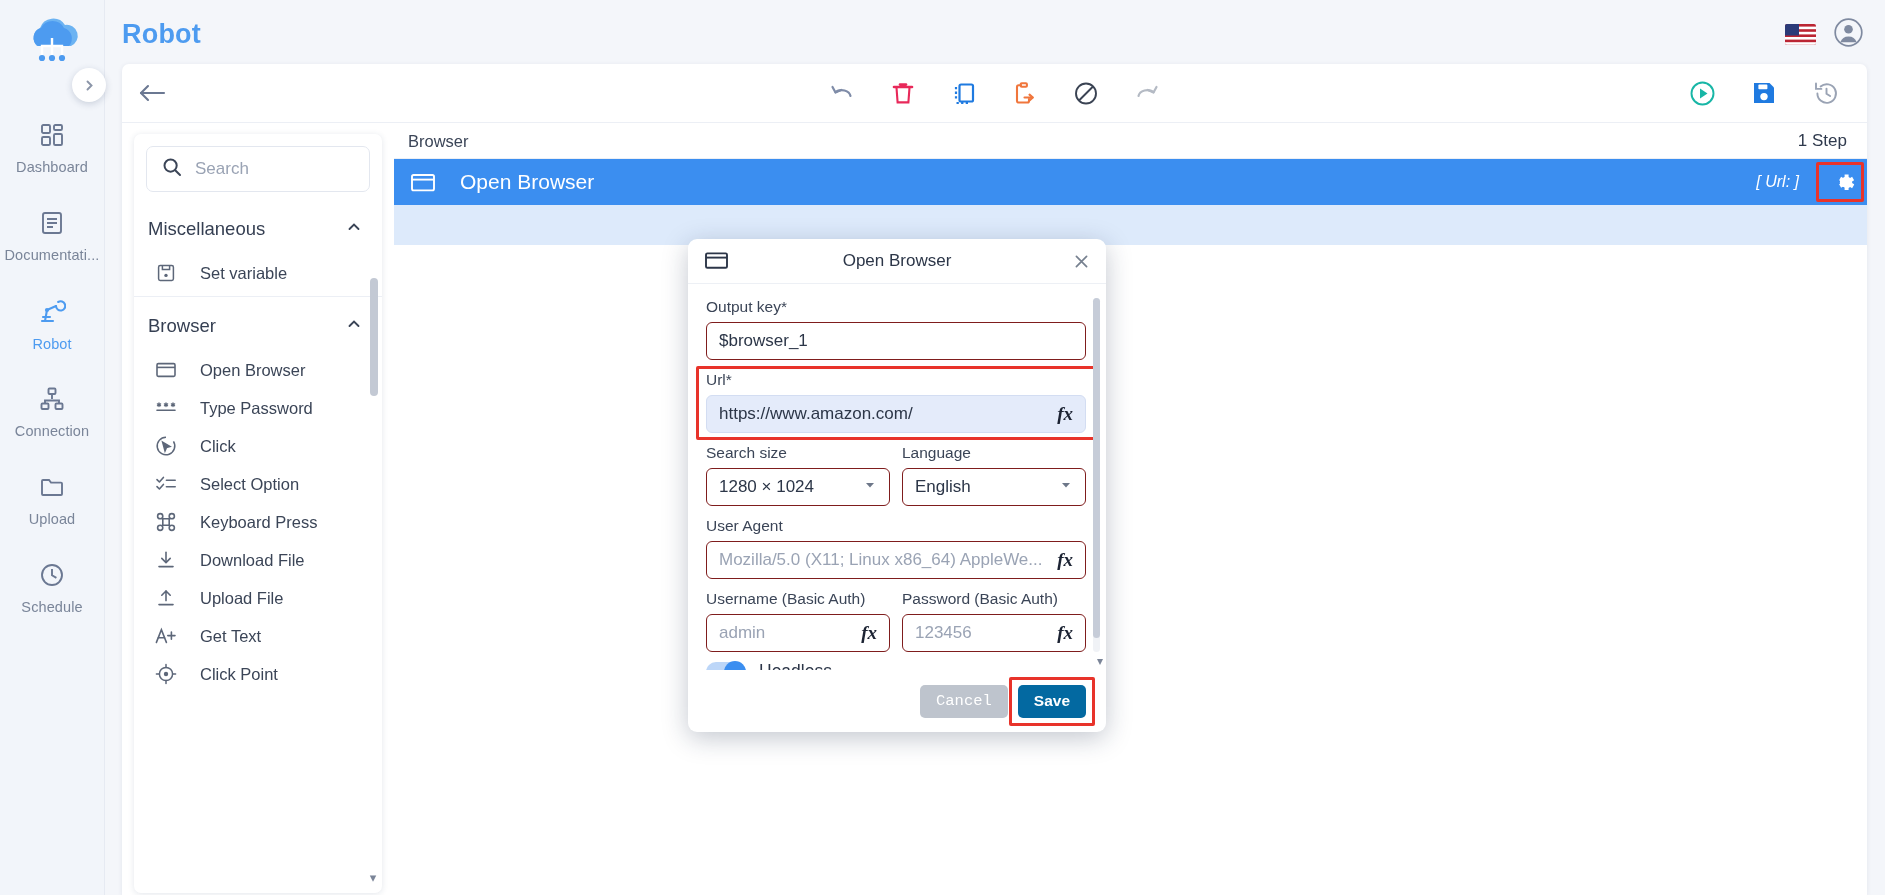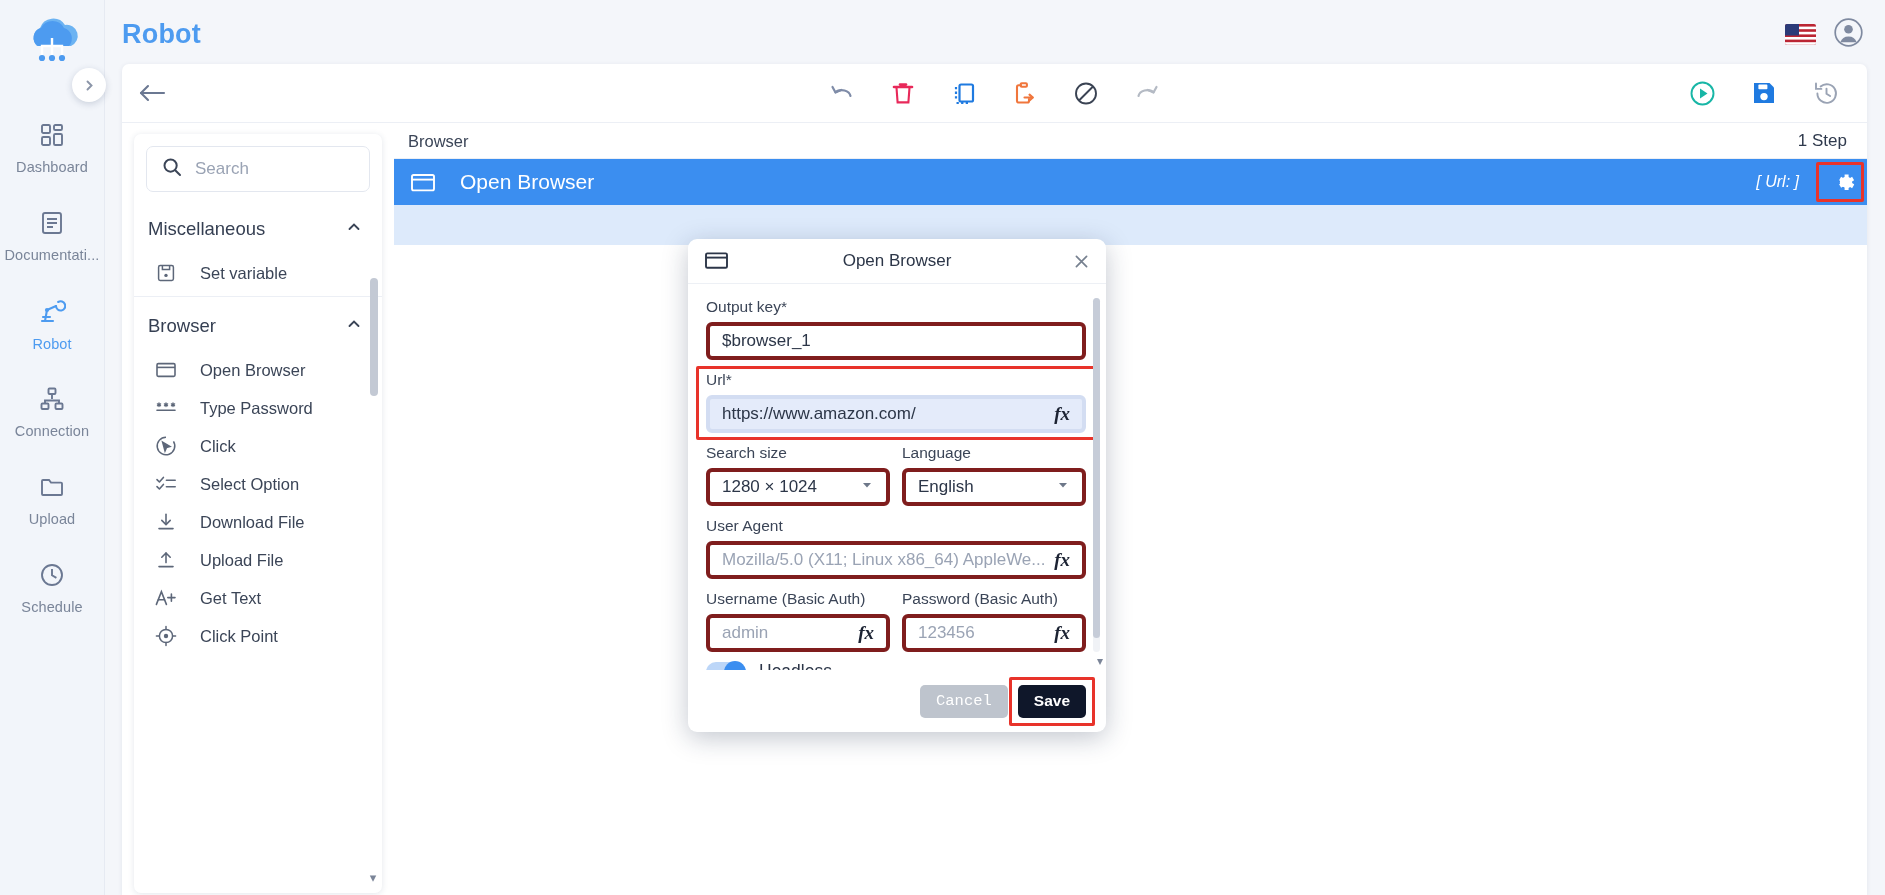--- a/index.html
+++ b/index.html
@@ -158,21 +158,21 @@
     position: absolute; left: 0; right: 0; text-align: center; font-size: 17px; color: #2c3648;
     pointer-events: none;
   }
   .modal-close { margin-left: auto; color: #76808f; cursor: pointer; display: flex; z-index: 2; }
 
   .modal-body {
     flex: 1; padding: 14px 20px 4px 18px; overflow: hidden; position: relative;
   }
   .fld-label { font-size: 15.5px; color: #3b4557; margin-bottom: 6px; display: block; }
   .inp {
-    height: 38px; border: 4px solid #7f1d1d; border-radius: 6px; display: flex;
+    height: 38px; border: 1px solid #7f1d1d; border-radius: 6px; display: flex;
     align-items: center; padding: 0 12px; background: #fff; font-size: 17px; color: #2c3648;
   }
   .inp.placeholder { color: #9aa3b4; }
   .inp.focused { background: #e4ebfa; border-color: #d3ddf2; }
   .fx { margin-left: auto; font-family: "Liberation Serif", serif; font-style: italic;
         font-weight: bold; font-size: 19px; color: #1c2333; padding-left: 6px; cursor: pointer; }
   .row2 { display: flex; gap: 12px; }
   .row2 > div { flex: 1; min-width: 0; }
   .mb-12 { margin-bottom: 11px; }
   .sel-arrow { margin-left: auto; color: #6d7789; }
@@ -192,21 +192,21 @@
   .mscroll-thumb { position: absolute; right: 6px; top: 14px; width: 7px; height: 340px; background: #c6ccd8; border-radius: 4px; }
   .mscroll-arrow { position: absolute; right: 3px; bottom: 2px; color: #7b8598; font-size: 12px; }
 
   .modal-foot {
     height: 62px; display: flex; align-items: center; justify-content: flex-end;
     gap: 10px; padding: 0 20px 0 0; position: relative;
   }
   .btn { height: 33px; border-radius: 5px; border: 0; font-size: 15.5px; cursor: pointer;
          font-family: "Liberation Sans", sans-serif; padding: 0 16px; }
   .btn-cancel { background: #bec4cd; color: #fff; font-family: Liberation Mono, monospace; }
-  .btn-save { background: #0f172a; color: #fff; font-weight: bold; }
+  .btn-save { background: #0369a1; color: #fff; font-weight: bold; }
 </style>
 </head>
 <body>
 
 <div class="app">
 
   <div class="rail">
     <div class="logo">
       <svg width="62" height="62" viewBox="0 0 62 62">
         <path d="M16 30 a11 11 0 0 1 3-18 a14 14 0 0 1 25-3 a11 11 0 0 1 6 21 z" fill="#6cb3f2"></path>
@@ -487,20 +487,32 @@
           <span class="act-ico">
             <svg width="22" height="20" viewBox="0 0 22 20" fill="none" stroke="currentColor" stroke-width="1.6" stroke-linecap="round" stroke-linejoin="round">
               <path d="M2 5.6 L4.4 8 L8.4 3.4"></path>
               <path d="M2 12.6 L4.4 15 L8.4 10.4"></path>
               <path d="M11.4 6.2h8.8M11.4 12.8h8.8"></path>
             </svg>
           </span>
           <span class="act-lab">Select Option</span>
         </div>
 
+        <div class="act-item">
+          <span class="act-ico">
+            <svg width="22" height="22" viewBox="0 0 22 22" fill="none" stroke="currentColor" stroke-width="1.6">
+              <path d="M7.8 7.8h6.4v6.4H7.8z"></path>
+              <circle cx="5.2" cy="5.2" r="2.6"></circle>
+                <circle cx="16.8" cy="5.2" r="2.6"></circle>
+              <circle cx="5.2" cy="16.8" r="2.6"></circle>
+                <circle cx="16.8" cy="16.8" r="2.6"></circle>
+            </svg>
+          </span>
+          <span class="act-lab">Keyboard Press</span>
+        </div>
 
         <div class="act-item">
           <span class="act-ico">
             <svg width="22" height="20" viewBox="0 0 22 20" fill="none" stroke="currentColor" stroke-width="1.6" stroke-linecap="round" stroke-linejoin="round">
               <path d="M11 2.4v9.6"></path>
                 <path d="M6.8 8.4 L11 12.6 L15.2 8.4"></path>
                 <path d="M4 16.6h14"></path>
             </svg>
           </span>
           <span class="act-lab">Download File</span>

